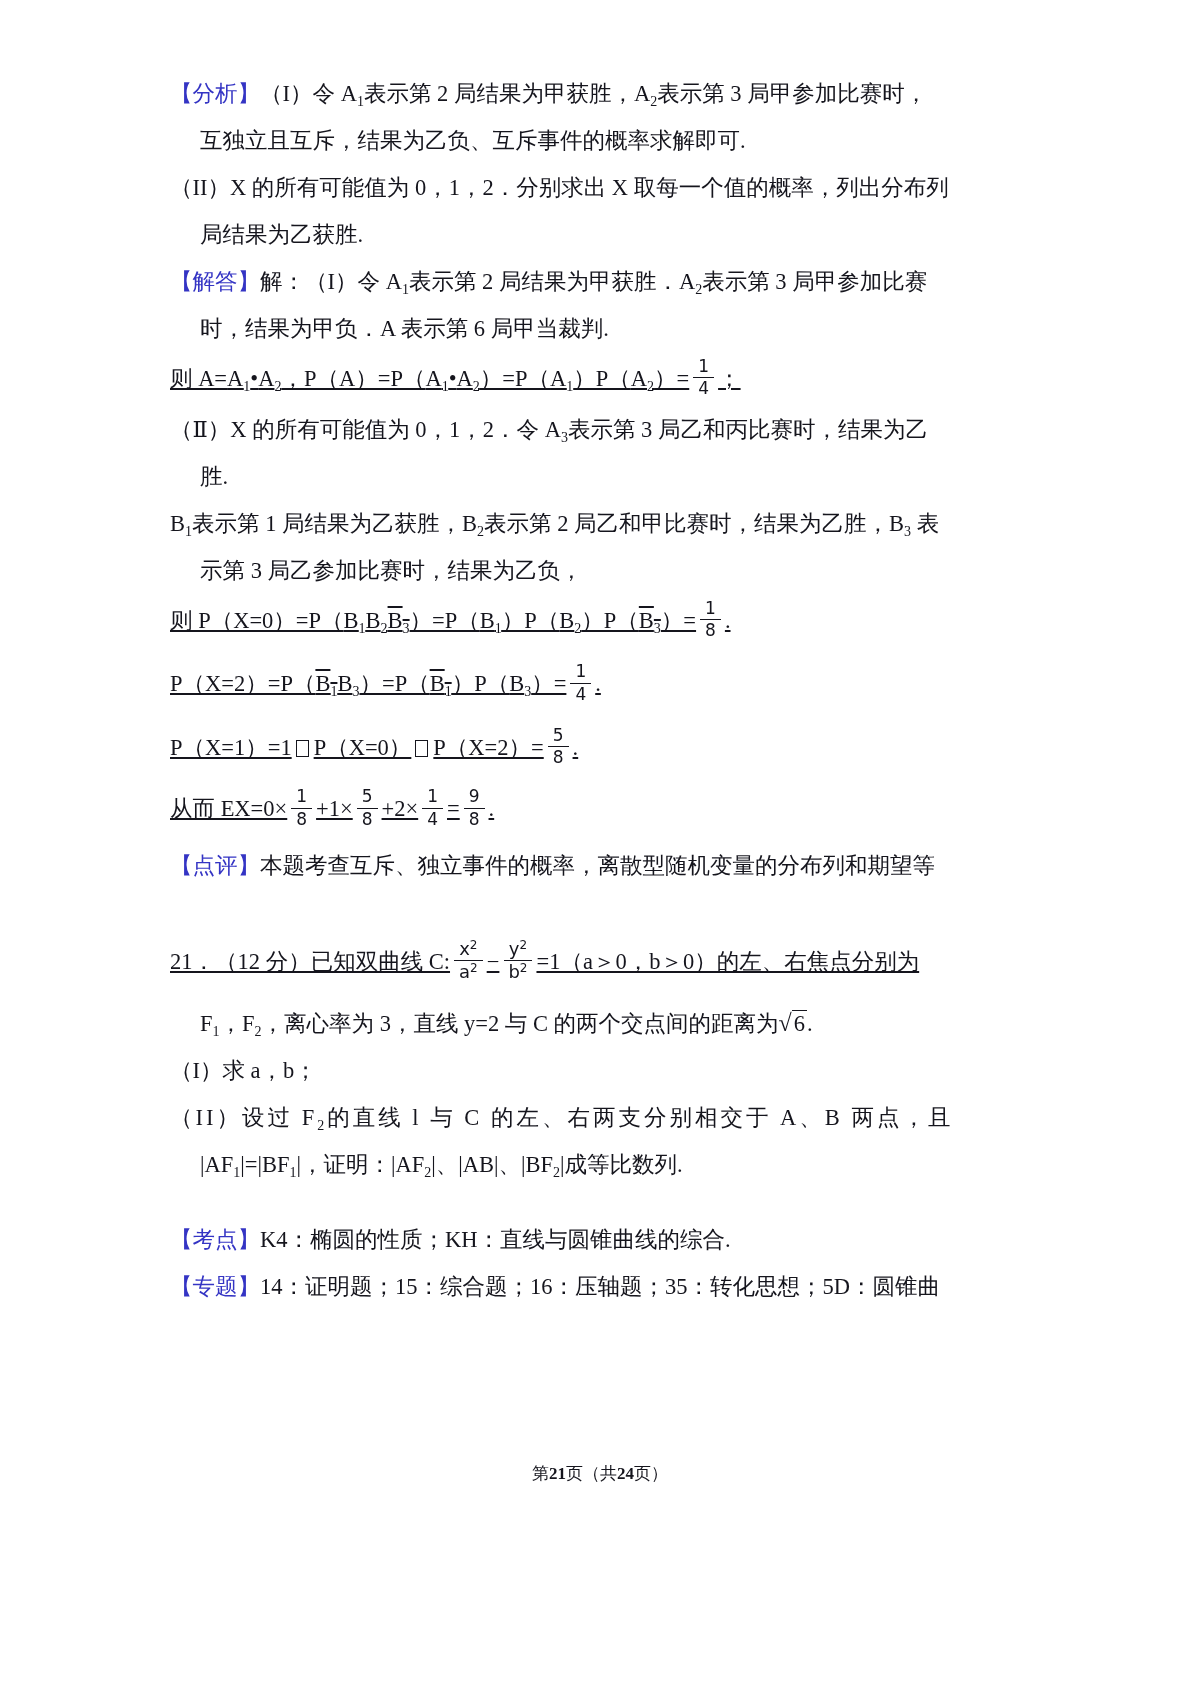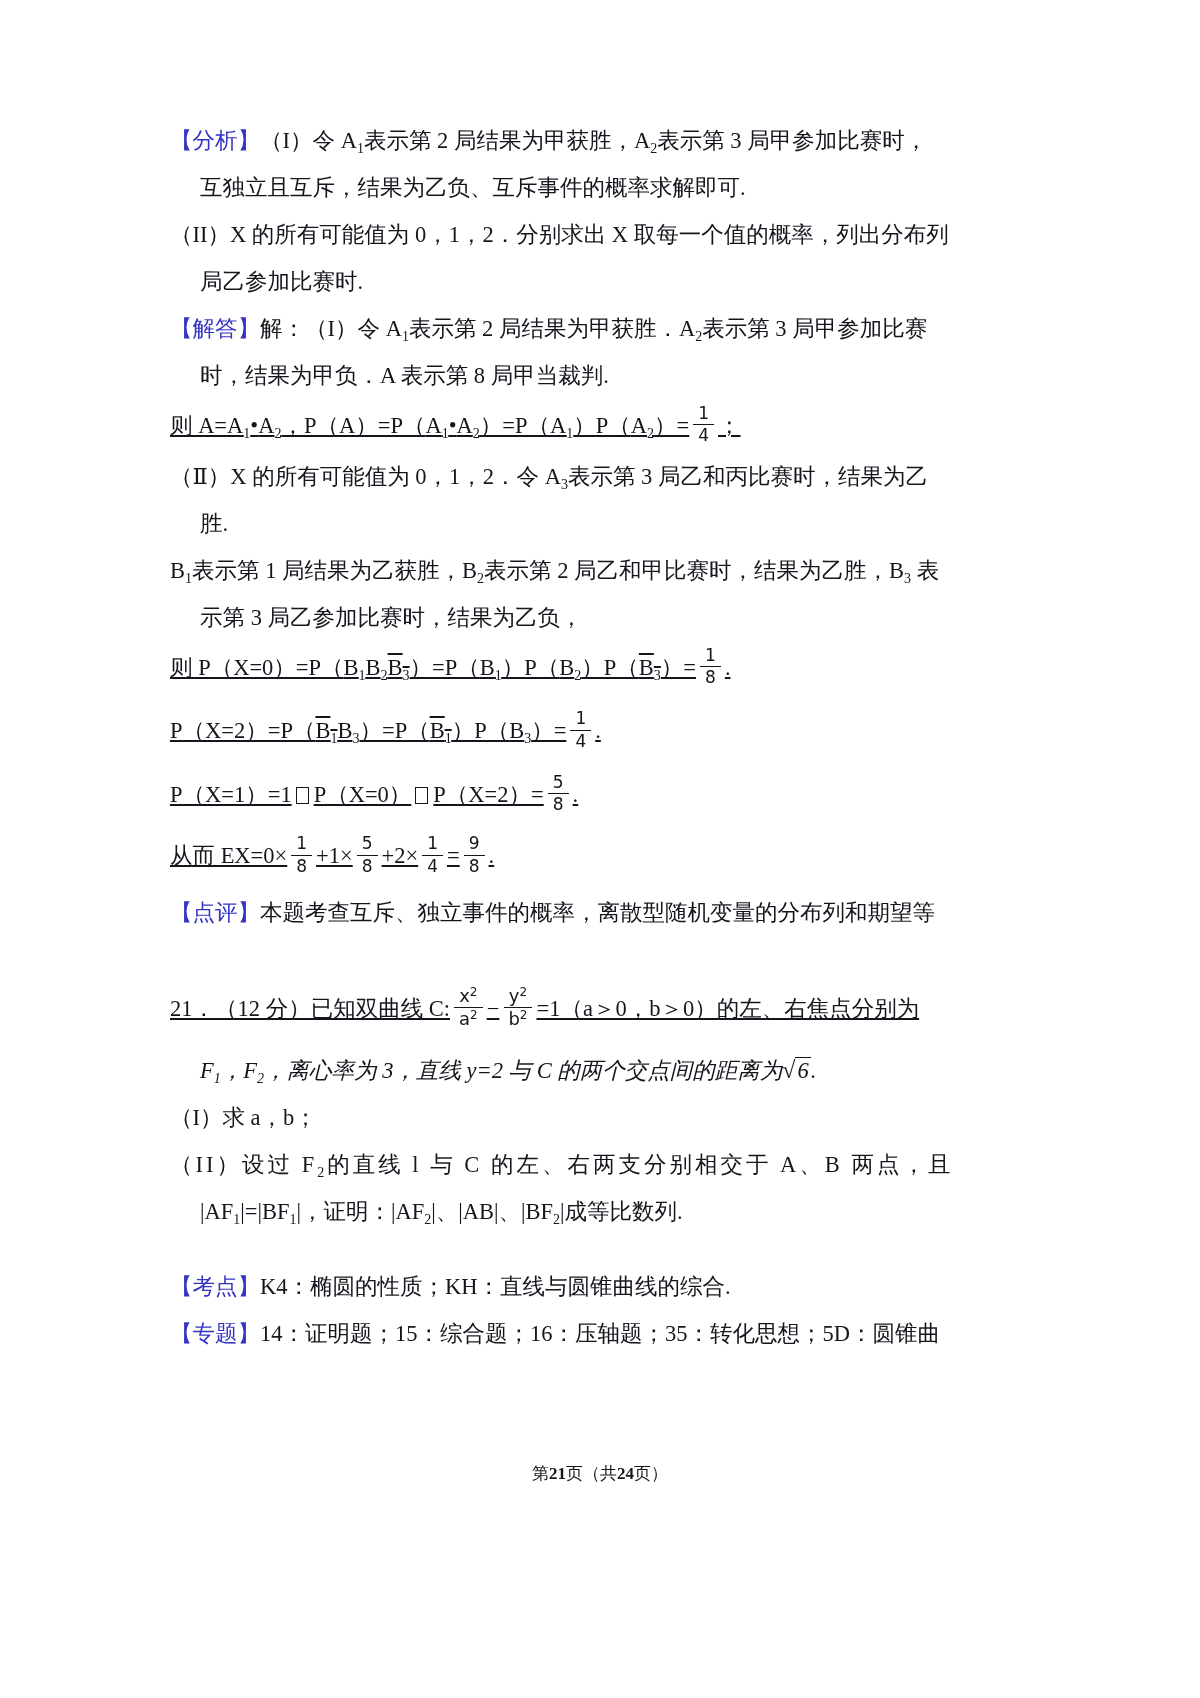--- a/index.html
+++ b/index.html
@@ -3,21 +3,21 @@
 <meta charset="utf-8">
 <style>
   :root { --accent:#3434c4; --text:#15151d; --bg:#ffffff; }
   * { margin:0; padding:0; box-sizing:border-box; }
   body {
     width:1200px; height:1698px;
     background:var(--bg); color:var(--text);
     font-family:"Liberation Serif","DejaVu Serif",serif;
     overflow:hidden; position:relative;
   }
-  .content { padding:117px 120px 0 170px; }
+  .content { padding:70px 120px 0 170px; }
   .line { font-size:22.5px; line-height:47px; white-space:nowrap; }
   .line.indent { margin-left:30px; }
   .line.wide { letter-spacing:3px; }
   .line.mline { padding:3px 0;text-decoration:underline; }
   .label { color:var(--accent); }
   sub { font-size:14px; line-height:0; vertical-align:-5px; }
   sup { font-size:12px; line-height:0; vertical-align:7px; }
   .ol { text-decoration:overline; }
   .frac {
     display:inline-flex; flex-direction:column; align-items:center;
@@ -42,23 +42,23 @@
     text-align:center; font-size:17px; line-height:28px;
   }
 </style>
 </head>
 <body>
 
 <main class="content">
     <div class="line"><span class="label">【分析】</span><span>（I）令 </span><span><span>A</span><sub>1</sub></span><span>表示第 2 局结果为甲获胜，</span><span><span>A</span><sub>2</sub></span><span>表示第 3 局甲参加比赛时，</span></div>
     <div class="line indent"><span>互独立且互斥，结果为乙负、互斥事件的概率求解即可.</span></div>
     <div class="line"><span>（II）X 的所有可能值为 0，1，2．分别求出 X 取每一个值的概率，列出分布列</span></div>
-    <div class="line indent"><span>局乙参加比赛时.</span></div>
+    <div class="line indent"><span>局结果为乙获胜.</span></div>
     <div class="line"><span class="label">【解答】</span><span>解：（I）令 </span><span><span>A</span><sub>1</sub></span><span>表示第 2 局结果为甲获胜．</span><span><span>A</span><sub>2</sub></span><span>表示第 3 局甲参加比赛</span></div>
-    <div class="line indent"><span>时，结果为甲负．A 表示第 8 局甲当裁判.</span></div>
+    <div class="line indent"><span>时，结果为甲负．A 表示第 6 局甲当裁判.</span></div>
     <div class="line mline"><span>则 A=</span><span><span>A</span><sub>1</sub></span><span>•</span><span><span>A</span><sub>2</sub></span><span>，P（A）=P（</span><span><span>A</span><sub>1</sub></span><span>•</span><span><span>A</span><sub>2</sub></span><span>）=P（</span><span><span>A</span><sub>1</sub></span><span>）P（</span><span><span>A</span><sub>2</sub></span><span>）=</span><span class="frac">
         <span class="num">1</span>
         <span class="den">4</span>
       </span><span>；</span></div>
     <div class="line"><span>（Ⅱ）X 的所有可能值为 0，1，2．令 </span><span><span>A</span><sub>3</sub></span><span>表示第 3 局乙和丙比赛时，结果为乙</span></div>
     <div class="line indent"><span>胜.</span></div>
     <div class="line"><span><span>B</span><sub>1</sub></span><span>表示第 1 局结果为乙获胜，</span><span><span>B</span><sub>2</sub></span><span>表示第 2 局乙和甲比赛时，结果为乙胜，</span><span><span>B</span><sub>3</sub></span><span> 表</span></div>
     <div class="line indent"><span>示第 3 局乙参加比赛时，结果为乙负，</span></div>
     <div class="line mline"><span>则 P（X=0）=P（</span><span><span>B</span><sub>1</sub></span><span><span>B</span><sub>2</sub></span><span class="ol"><span>B</span><sub>3</sub></span><span>）=P（</span><span><span>B</span><sub>1</sub></span><span>）P（</span><span><span>B</span><sub>2</sub></span><span>）P（</span><span class="ol"><span>B</span><sub>3</sub></span><span>）=</span><span class="frac">
         <span class="num">1</span>
@@ -86,20 +86,20 @@
         <span class="den">8</span>
       </span><span>.</span></div>
     <div class="line" style="margin-top: 6px;"><span class="label">【点评】</span><span>本题考查互斥、独立事件的概率，离散型随机变量的分布列和期望等</span></div>
     <div class="line mline" style="margin-top: 46px;"><span>21．（12 分）已知双曲线 C:</span><span class="frac fracp">
         <span class="num"><span>x</span><sup>2</sup></span>
         <span class="den"><span>a</span><sup>2</sup></span>
       </span><span>−</span><span class="frac fracp">
         <span class="num"><span>y</span><sup>2</sup></span>
         <span class="den"><span>b</span><sup>2</sup></span>
       </span><span>=1（a＞0，b＞0）的左、右焦点分别为</span></div>
-    <div class="line indent" style="margin-top: 10px; font-style: italic;"><span><span>F</span><sub>1</sub></span><span>，</span><span><span>F</span><sub>2</sub></span><span>，离心率为 3，直线 y=2 与 C 的两个交点间的距离为</span><span class="sqrt"><span class="sqrt-sign">√</span><span class="sqrt-inner">6</span></span><span>.</span></div>
+    <div class="line indent" style="margin-top: 10px;"><span><span>F</span><sub>1</sub></span><span>，</span><span><span>F</span><sub>2</sub></span><span>，离心率为 3，直线 y=2 与 C 的两个交点间的距离为</span><span class="sqrt"><span class="sqrt-sign">√</span><span class="sqrt-inner">6</span></span><span>.</span></div>
     <div class="line"><span>（I）求 a，b；</span></div>
     <div class="line wide"><span>（II）设过 </span><span><span>F</span><sub>2</sub></span><span>的直线 l 与 C 的左、右两支分别相交于 A、B 两点，且</span></div>
     <div class="line indent"><span>|</span><span><span>AF</span><sub>1</sub></span><span>|=|</span><span><span>BF</span><sub>1</sub></span><span>|，证明：|</span><span><span>AF</span><sub>2</sub></span><span>|、|AB|、|</span><span><span>BF</span><sub>2</sub></span><span>|成等比数列.</span></div>
     <div class="line" style="margin-top: 28px;"><span class="label">【考点】</span><span>K4：椭圆的性质；KH：直线与圆锥曲线的综合.</span></div>
     <div class="line"><span class="label">【专题】</span><span>14：证明题；15：综合题；16：压轴题；35：转化思想；5D：圆锥曲</span></div>
   </main>
 <div class="footer"><span>第</span><span class="b">21</span><span>页（共</span><span class="b">24</span><span>页）</span></div>
 
 </body></html>

